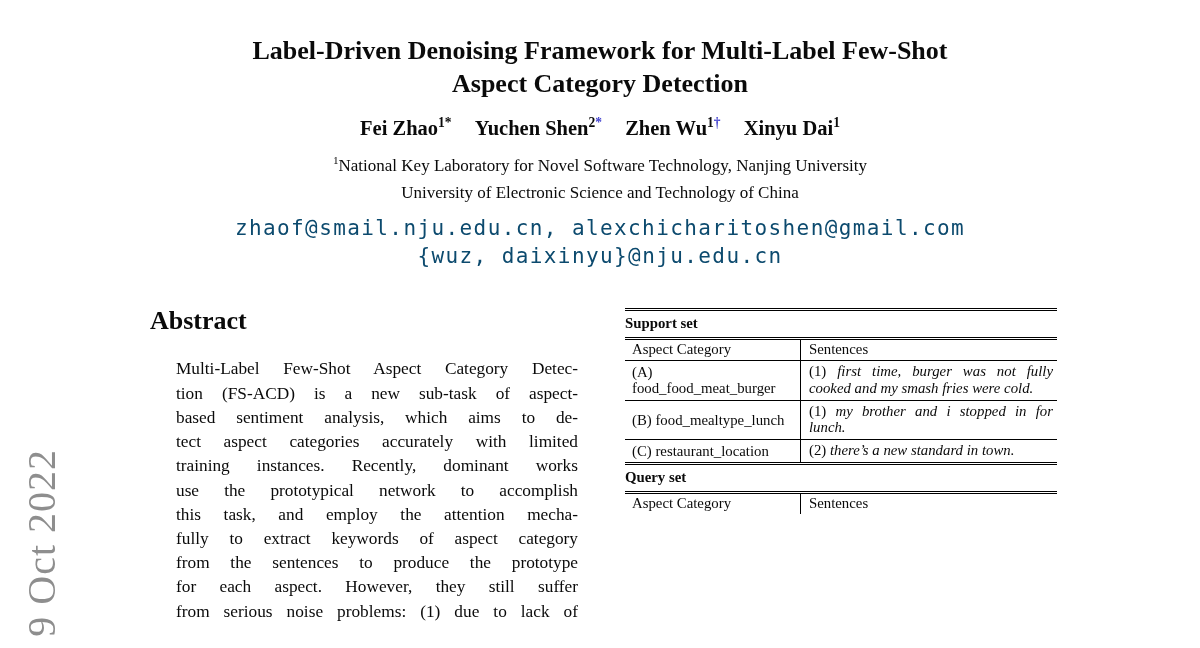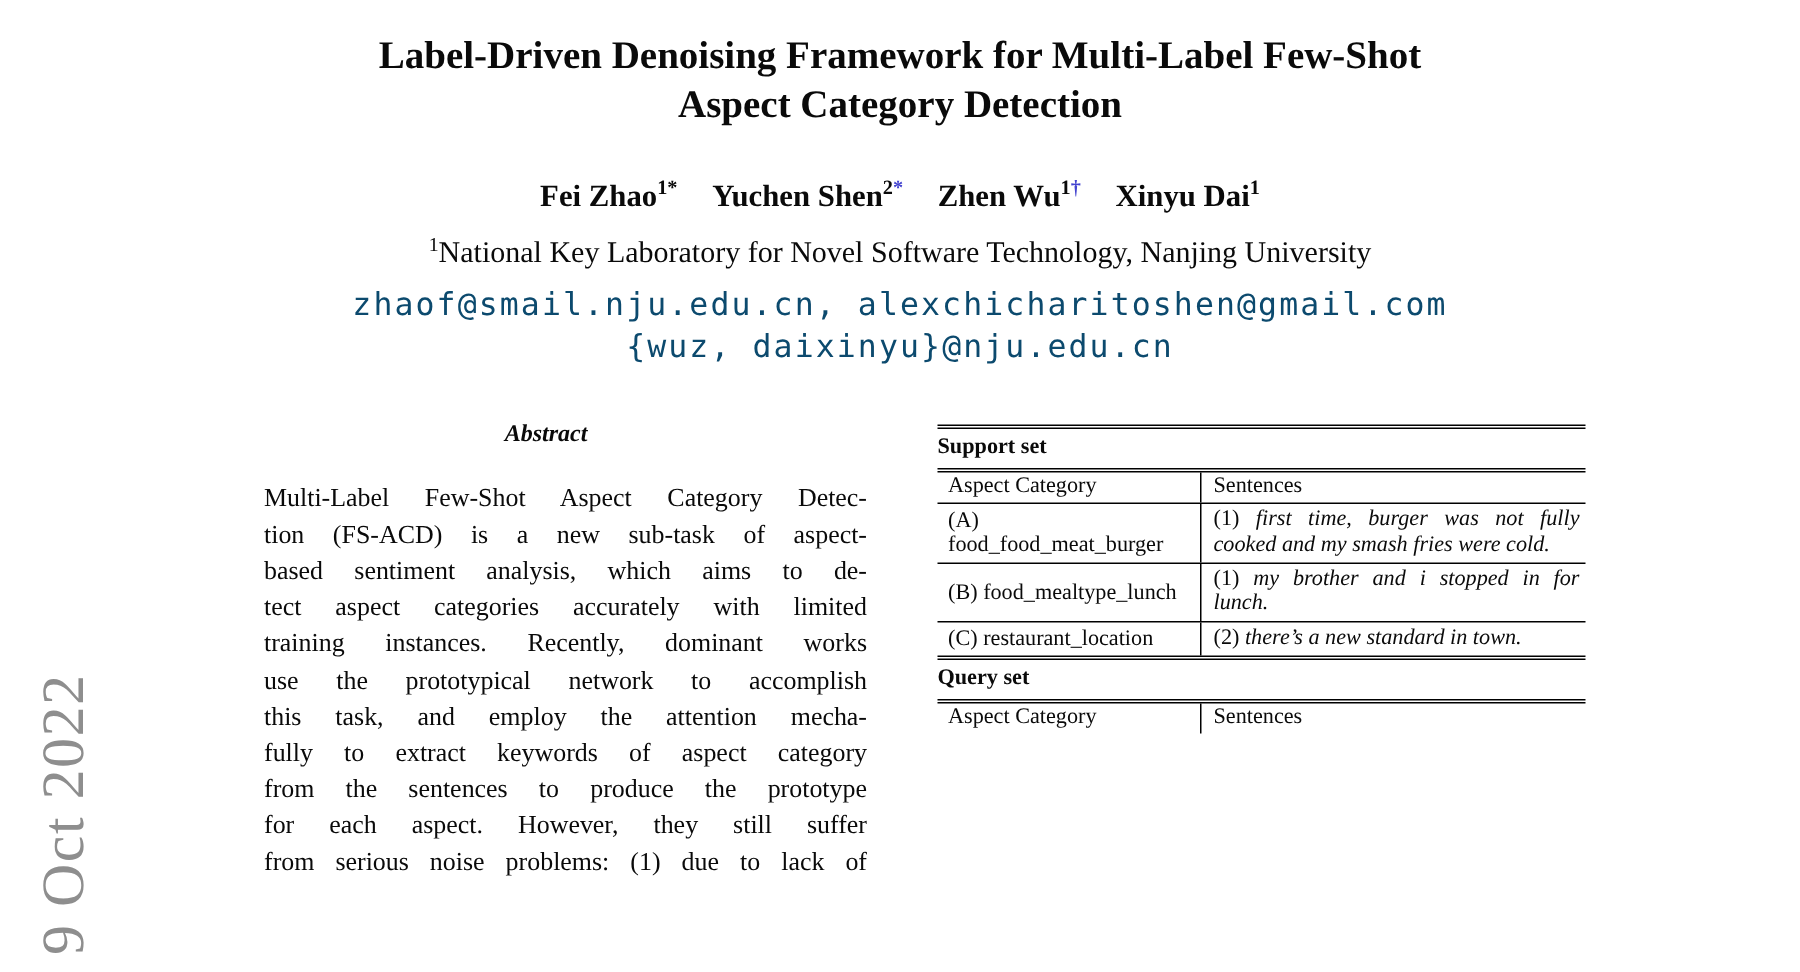--- a/index.html
+++ b/index.html
@@ -20,36 +20,36 @@
     width: 420px;
     font-size: 40px;
     line-height: 52px;
     color: #8e8e8e;
     transform: rotate(-90deg);
     transform-origin: top left;
     white-space: nowrap;
     letter-spacing: 1px;
   }
   
-  .head { text-align: center; padding-top: 20px; }
+  .head { text-align: center; padding-top: 34px; }
   .title { font-size: 26px; font-weight: bold; line-height: 33px; }
-  .authors { margin-top: 31px; font-size: 20.5px; font-weight: bold; }
+  .authors { margin-top: 15px; font-size: 20.5px; font-weight: bold; }
   .author { margin: 0 9px; }
   sup { font-size: 0.66em; font-weight: normal; }
   .authors sup { font-weight: bold; }
   .sup-blue { color: #4343cf; }
-  .affil { font-size: 20px; line-height: 28px; margin-top: 6px; }
+  .affil { font-size: 17px; line-height: 28px; margin-top: 6px; }
   .emails { font-family: "DejaVu Sans Mono", "Liberation Mono", monospace;
             font-size: 21px; line-height: 28px; letter-spacing: 1.4px;
             margin-top: 7px; color: #0c4a6e; }
   
   .columns { display: flex; margin: 36px 0 0 150px; }
   .col-left  { width: 428px; }
   .col-right { width: 432px; margin-left: 47px; }
-  .abs-head { text-align: center; font-size: 16px; font-weight: bold; margin-bottom: 21px; font-style: italic; }
+  .abs-head { font-size: 26px; font-weight: bold; margin-bottom: 21px; }
   .abs-par { margin-left: 26px; font-size: 17.3px; line-height: 24.2px; }
   .abs-line { text-align: justify; text-align-last: justify; white-space: nowrap; }
   
   .ptable { font-size: 14.8px; line-height: 16.8px; margin-top: 2px; }
   .t-title { text-align: left; font-weight: bold; padding: 4px 0 5px 0; }
   .bt-d { border-top: 3px double #000; }
   .bb-d { border-bottom: 3px double #000; }
   .bt-s { border-top: 1px solid #000; }
   .t-row { display: grid; grid-template-columns: 175px 1fr; align-items: center; }
   .t-cat  { padding: 2px 4px 2px 7px; align-self: center; }
@@ -73,20 +73,21 @@
 
     <div class="authors">
       <span class="author"><span>Fei Zhao</span><sup><span>1*</span><span class="sup-blue"></span></sup></span>
       <span class="author"><span>Yuchen Shen</span><sup><span>2</span><span class="sup-blue">*</span></sup></span>
       <span class="author"><span>Zhen Wu</span><sup><span>1</span><span class="sup-blue">†</span></sup></span>
       <span class="author"><span>Xinyu Dai</span><sup><span>1</span><span class="sup-blue"></span></sup></span>
     </div>
 
     <div class="affil">
       <div><sup><span>1</span></sup><span>National Key Laboratory for Novel Software Technology, Nanjing University</span></div>
+      <div><span>University of Electronic Science and Technology of China</span></div>
     </div>
 
     <div class="emails">
       <div>zhaof@smail.nju.edu.cn, alexchicharitoshen@gmail.com</div>
       <div>{wuz, daixinyu}@nju.edu.cn</div>
     </div>
   </div>
 
   <div class="columns">
 

